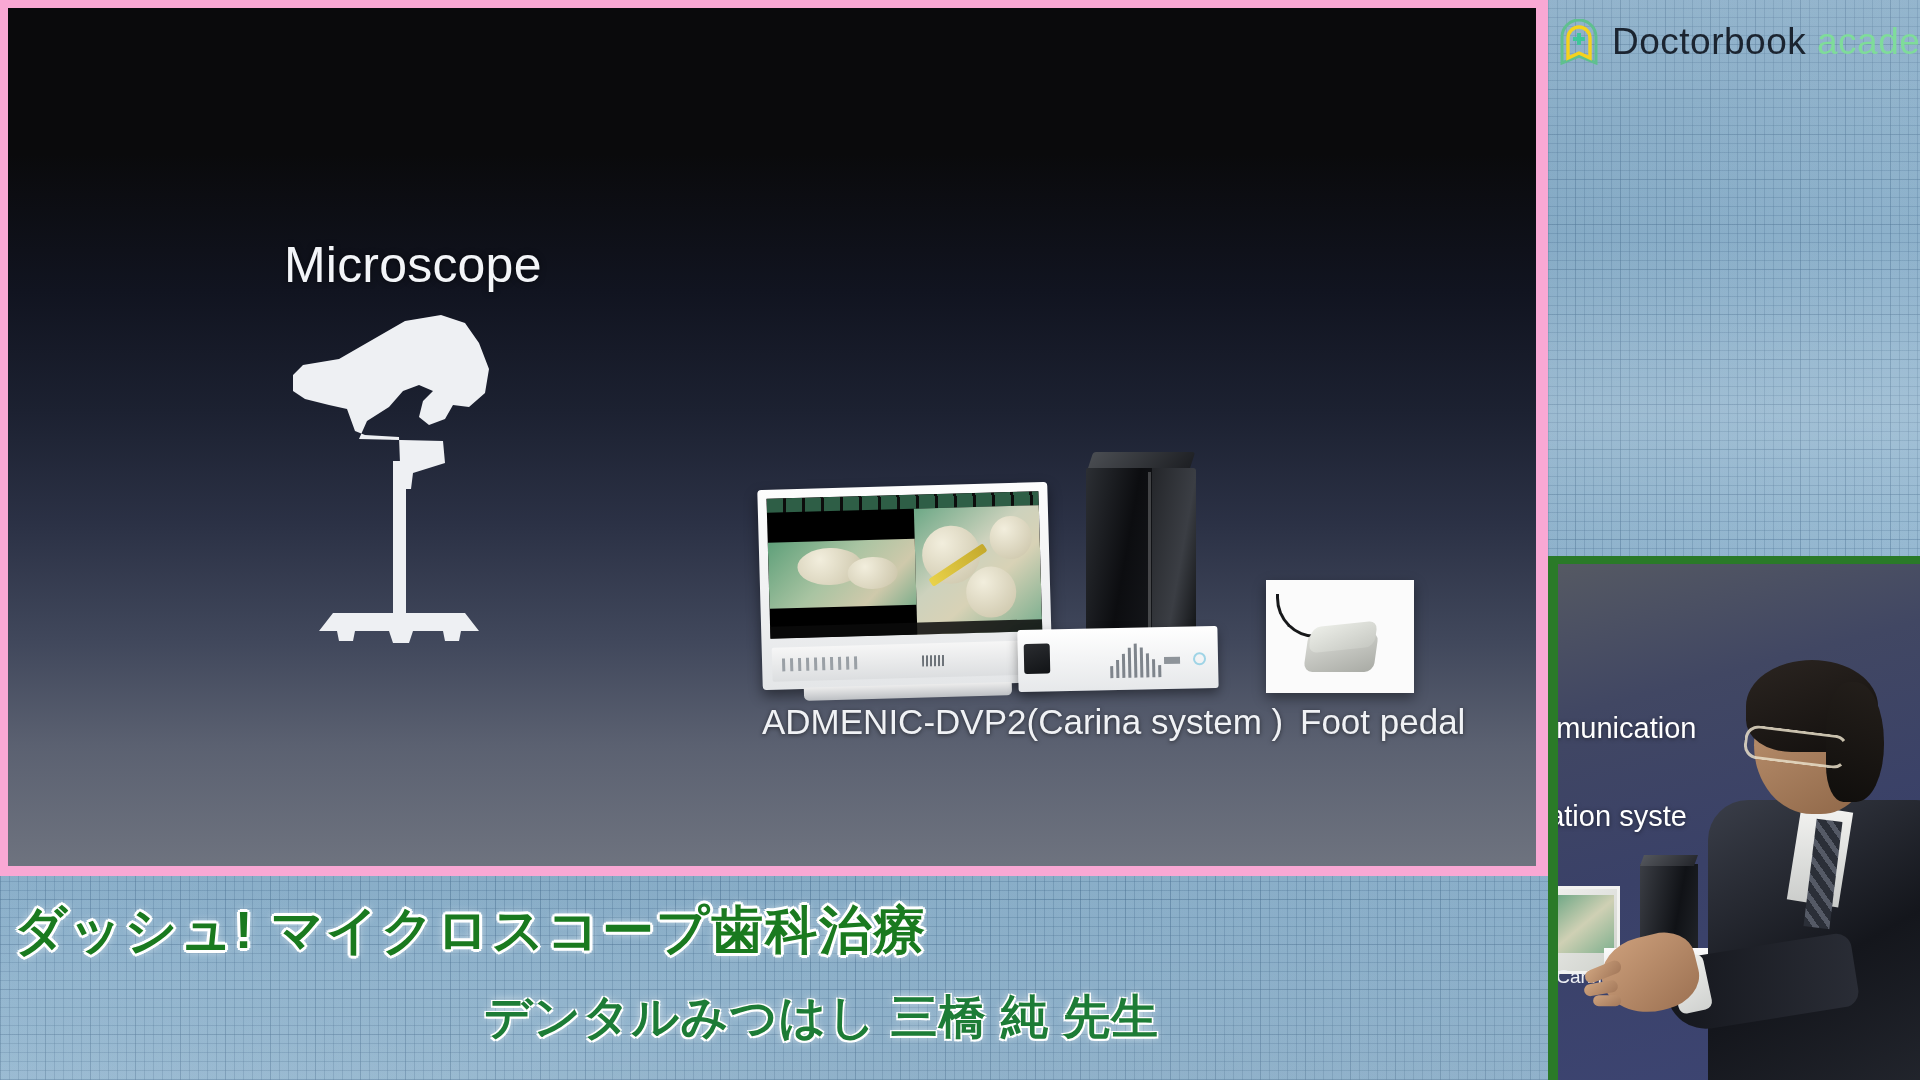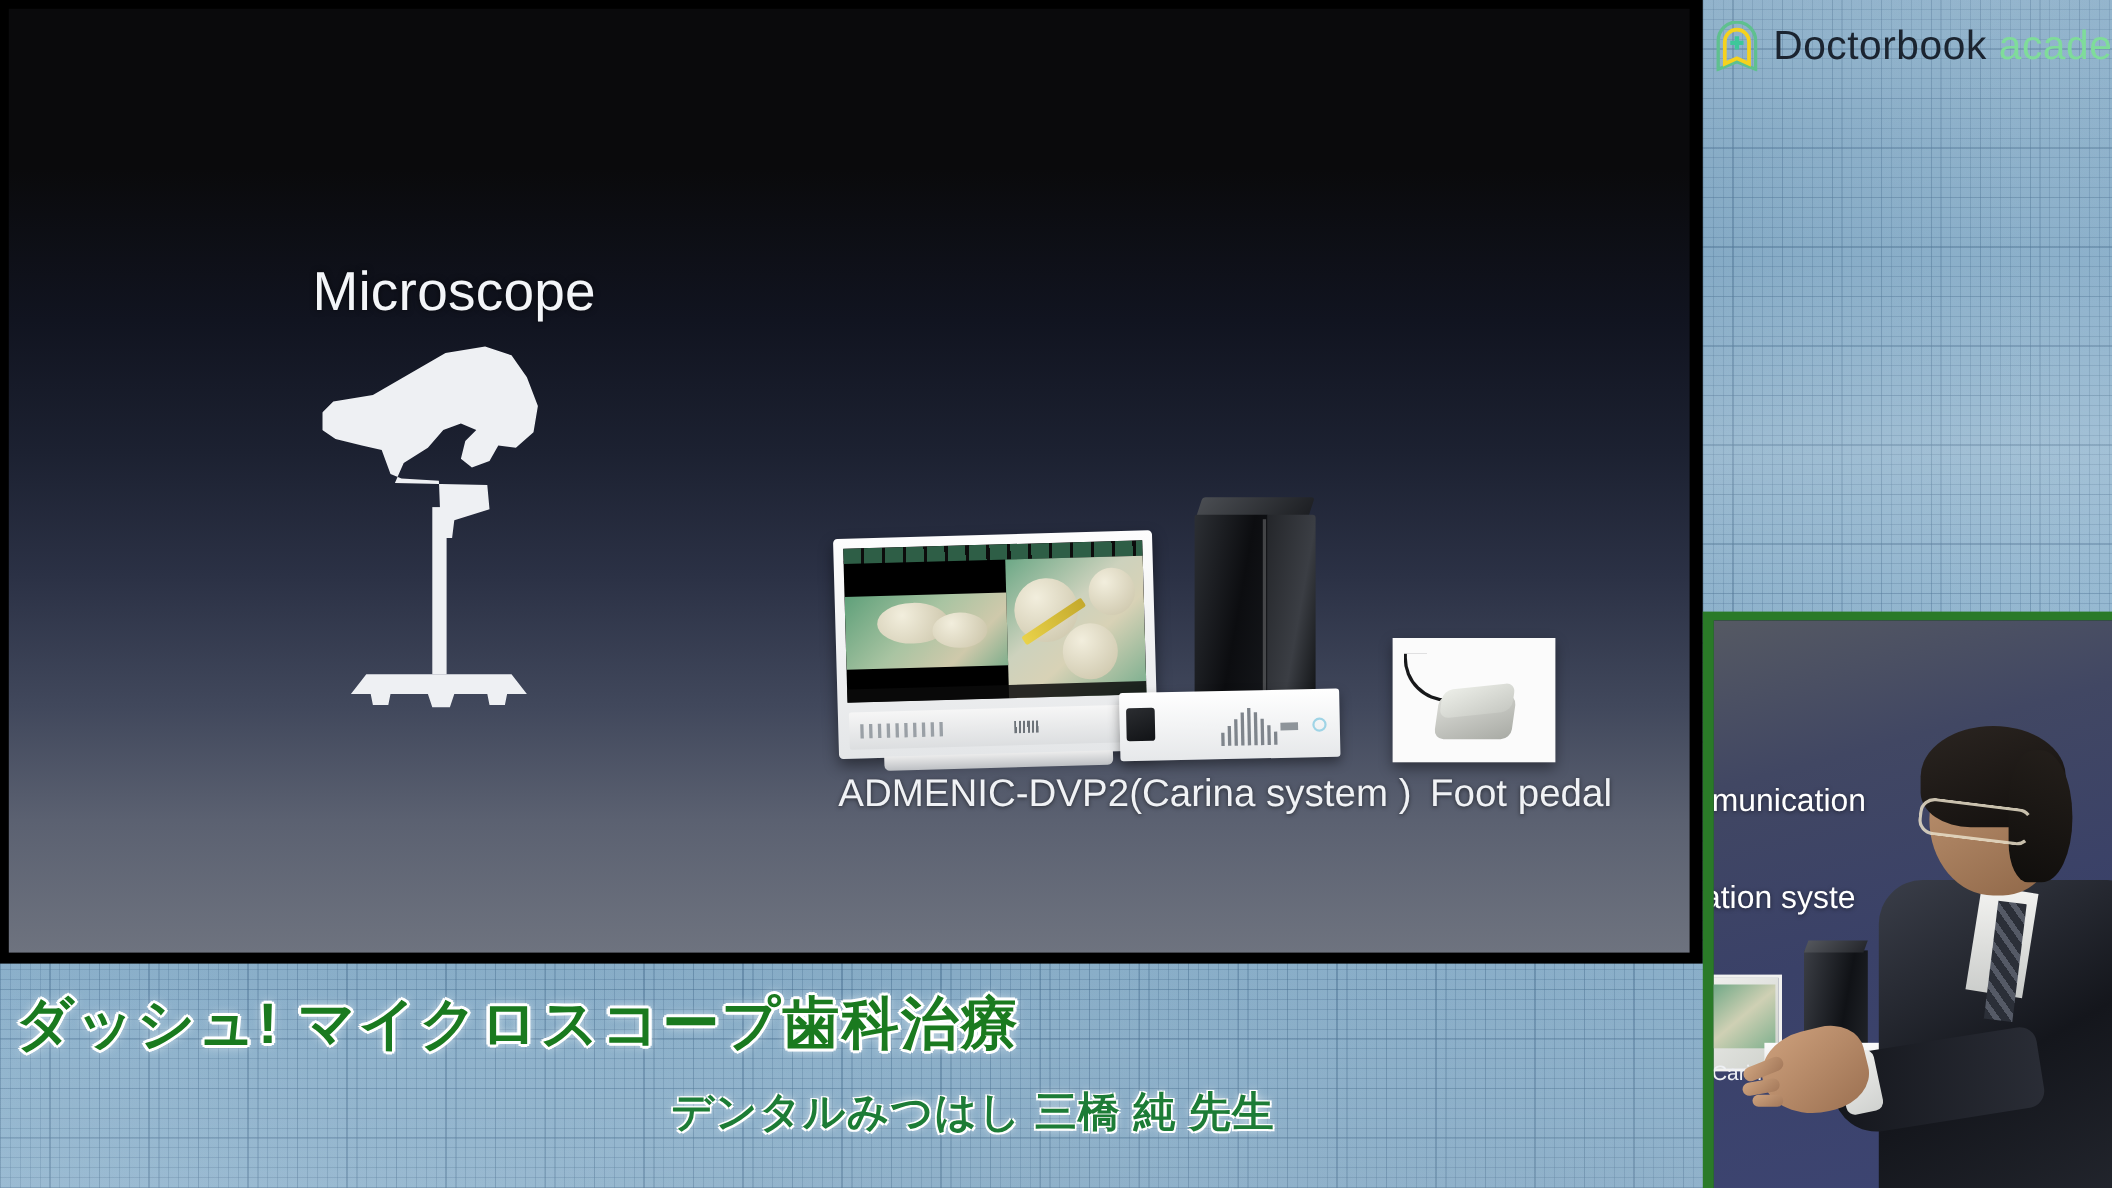--- a/index.html
+++ b/index.html
@@ -23,21 +23,21 @@
       repeating-linear-gradient(0deg, rgba(70,110,145,.30) 0 1px, rgba(0,0,0,0) 1px 9px),
       repeating-linear-gradient(90deg, rgba(70,110,145,.30) 0 1px, rgba(0,0,0,0) 1px 9px),
       repeating-linear-gradient(0deg, rgba(60,100,135,.22) 0 1px, rgba(0,0,0,0) 1px 45px),
       repeating-linear-gradient(90deg, rgba(60,100,135,.22) 0 1px, rgba(0,0,0,0) 1px 45px),
       linear-gradient(160deg,#8fb4cf 0%,#7ea6c3 40%,#8cb2cd 70%,#7ba3c1 100%);
   }
 
   
   #slide-frame{
     position:absolute; left:0; top:0; width:1548px; height:876px;
-    background:#000000; padding:8px 12px 10px 8px;
+    background:#f9a8d4; padding:8px 12px 10px 8px;
   }
   #slide{
     position:relative; width:100%; height:100%; overflow:hidden;
     background:linear-gradient(180deg,#0a0a0c 0%,#0a0a0c 17%,#111420 33%,
                #1c2131 47%,#2b3145 60%,#41485c 74%,#5b6171 86%,#6e737f 100%);
   }
 
   
   .slide-head{
     position:absolute; color:#f3f5f8;
@@ -134,21 +134,21 @@
     position:absolute; left:14px; top:20px;
     font-size:52px; font-weight:700; color:#1a7a1f;
     letter-spacing:2px; white-space:nowrap;
     text-shadow:
       -2px -2px 0 #ffffff, 2px -2px 0 #ffffff, -2px 2px 0 #ffffff, 2px 2px 0 #ffffff,
       0 -3px 0 #ffffff, 0 3px 0 #ffffff, -3px 0 0 #ffffff, 3px 0 0 #ffffff,
       0 0 10px rgba(255,255,255,.9);
   }
   #presenter{
     position:absolute; right:389px; top:110px;
-    font-size:38px; font-weight:700; color:#1d7c36;
+    font-size:47px; font-weight:700; color:#1d7c36;
     letter-spacing:1px; white-space:nowrap;
     text-shadow:
       -1.5px -1.5px 0 #fff, 1.5px -1.5px 0 #fff, -1.5px 1.5px 0 #fff, 1.5px 1.5px 0 #fff,
       0 0 8px rgba(255,255,255,.85);
   }
 
   
   #brand{ position:absolute; left:1548px; top:14px; width:372px; height:56px;
           display:flex; align-items:center; gap:12px; padding-left:10px; }
   #brand-mark{ width:42px; height:46px; flex:none; }

